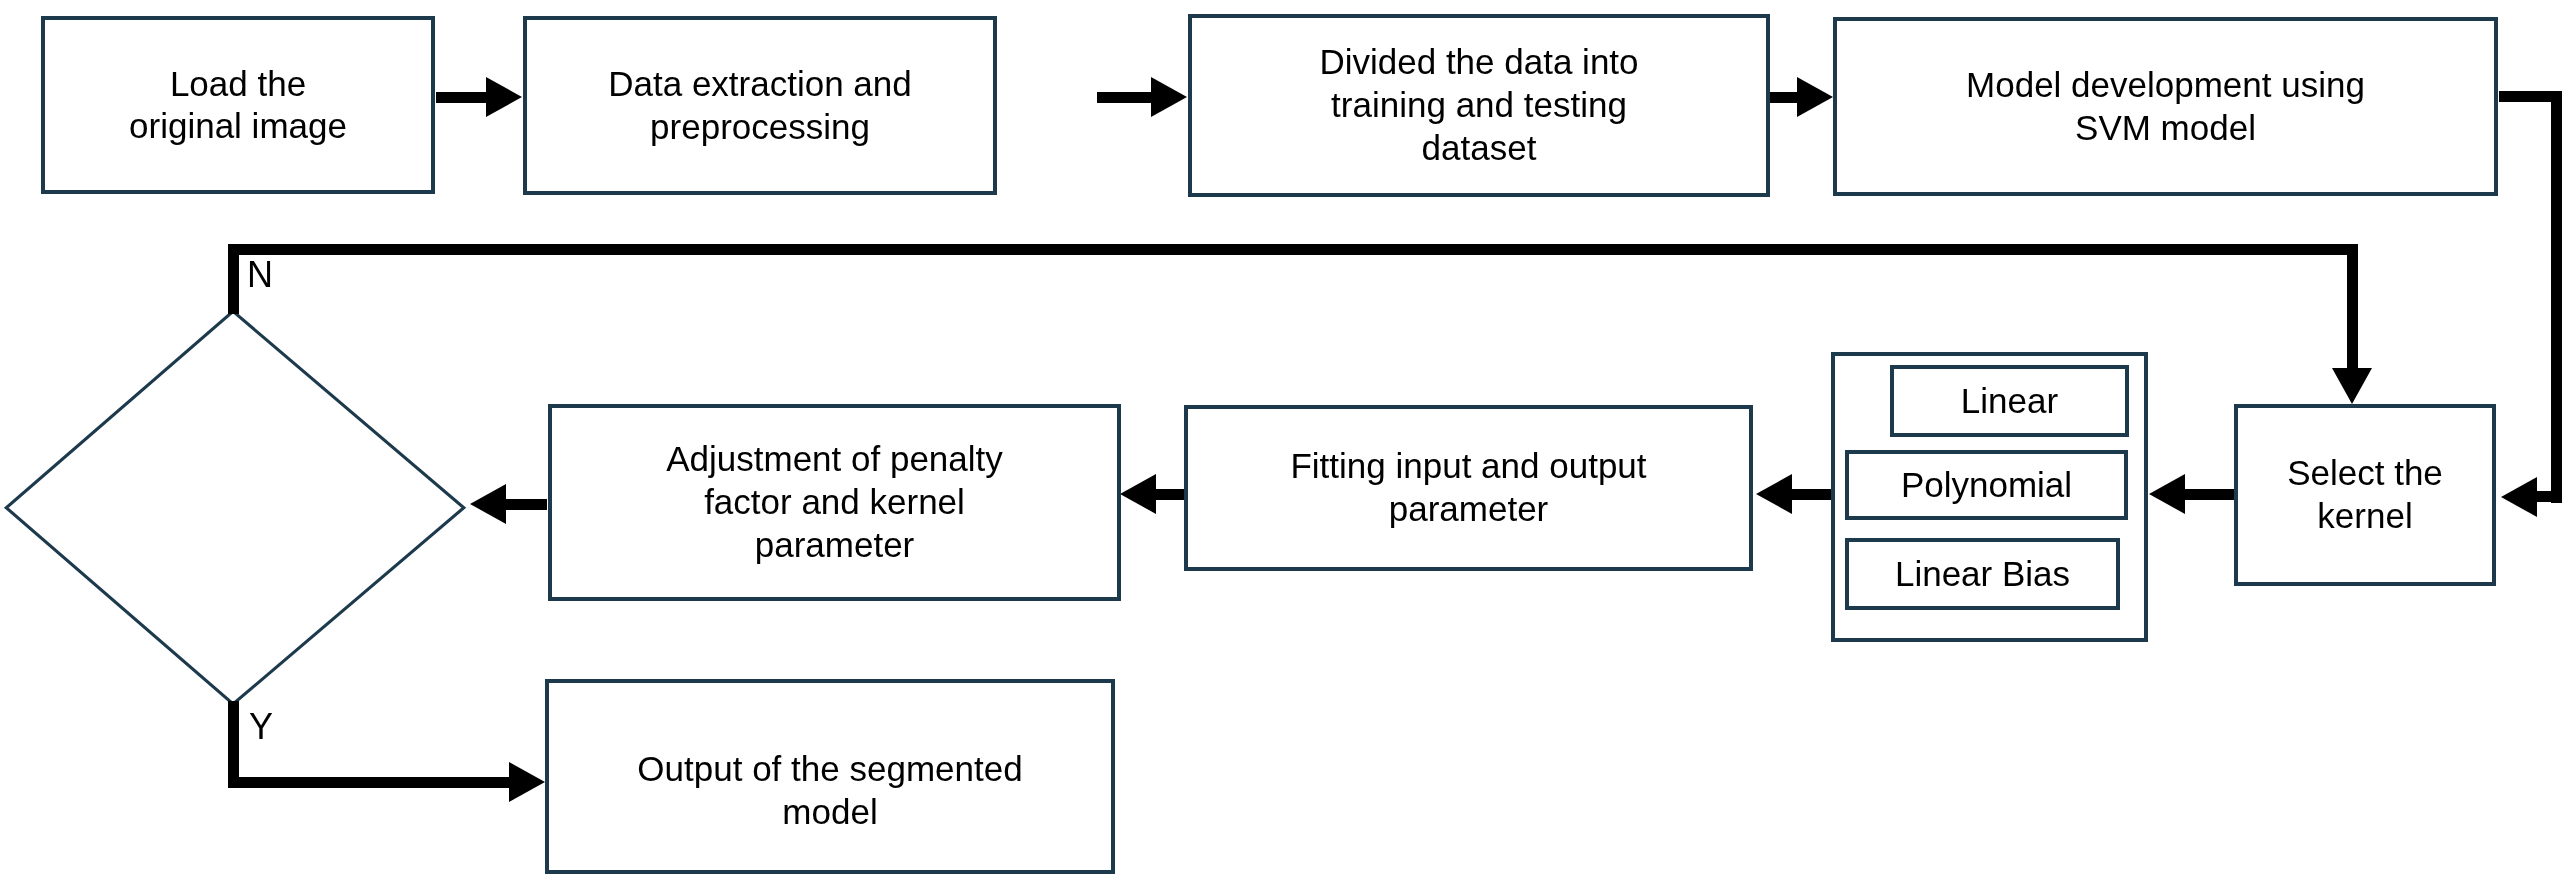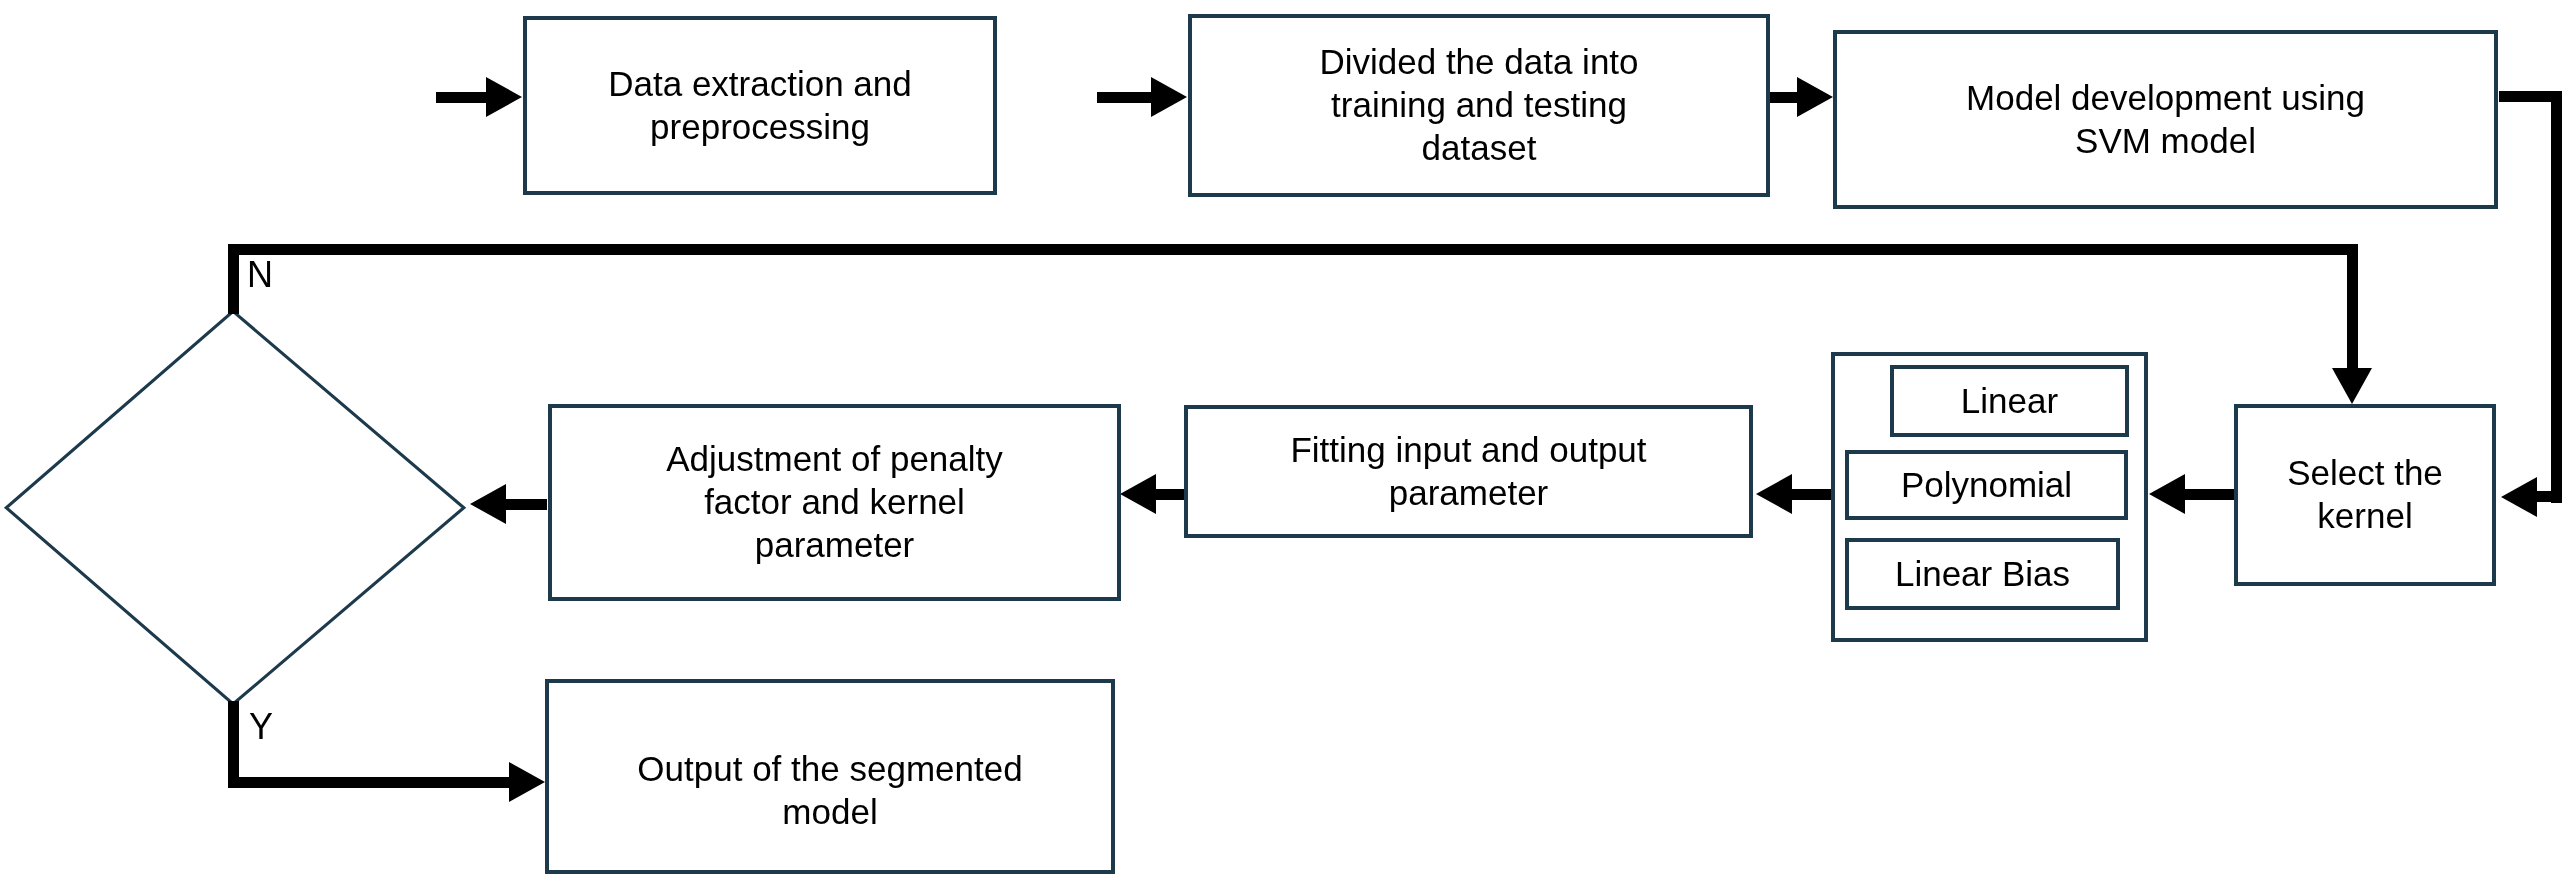--- a/index.html
+++ b/index.html
@@ -66,49 +66,52 @@
   <div class="head head-left" style="left:1120px; top:474px;"></div>
 
   <div class="shaft" style="left:505px; top:499px; width:42px; height:11px;"></div>
   <div class="head head-left" style="left:470px; top:484px;"></div>
 
   <div class="shaft" style="left:228px; top:701px; width:11px; height:87px;"></div>
   <div class="shaft" style="left:228px; top:777px; width:285px; height:11px;"></div>
   <div class="head head-right" style="left:509px; top:762px;"></div>
   <div class="edge-label" style="left:249px; top:709px;">Y</div>
 
+  <div class="node" style="left:41px; top:16.4px; width:394px; height:178px;">
+    <span class="txt" style="max-width:243px;">Load the original image</span>
+  </div>
 
   <div class="node" style="left:523px; top:16.4px; width:474px; height:179px;">
     <span class="txt" style="max-width:352px;">Data extraction and preprocessing</span>
   </div>
 
   <div class="node" style="left:1188px; top:14px; width:582px; height:183px;text-align:center;">
     <span class="txt" style="max-width:391px;">Divided the data into training and testing dataset</span>
   </div>
 
-  <div class="node" style="left:1833px; top:30px; width:665px; height:179px;">
+  <div class="node" style="left:1833px; top:17px; width:665px; height:179px;">
     <span class="txt" style="max-width:438px;">Model development using SVM model</span>
   </div>
 
   <div class="node" style="left:2234px; top:404px; width:262px; height:182px;">
     <span class="txt" style="max-width:188px;">Select the kernel</span>
   </div>
 
   <div class="node" style="left:1831px; top:352px; width:317px; height:290px;"></div>
   <div class="node" style="left:1890px; top:365px; width:239px; height:72px;">
     <span class="txt">Linear</span>
   </div>
   <div class="node" style="left:1845px; top:450px; width:283px; height:70px;">
     <span class="txt">Polynomial</span>
   </div>
   <div class="node" style="left:1845px; top:538px; width:275px; height:72px;">
     <span class="txt">Linear Bias</span>
   </div>
 
-  <div class="node" style="left:1184px; top:405px; width:569px; height:133px;">
+  <div class="node" style="left:1184px; top:405px; width:569px; height:166px;">
     <span class="txt" style="max-width:438px;">Fitting input and output parameter</span>
   </div>
 
   <div class="node" style="left:548px; top:404px; width:573px; height:197px;">
     <span class="txt" style="max-width:376px;">Adjustment of penalty factor and kernel parameter</span>
   </div>
 
   <div class="node" style="left:545px; top:679px; width:570px; height:195px;">
     <span class="txt" style="max-width:438px;margin-top:28px;">Output of the segmented model</span>
   </div>

